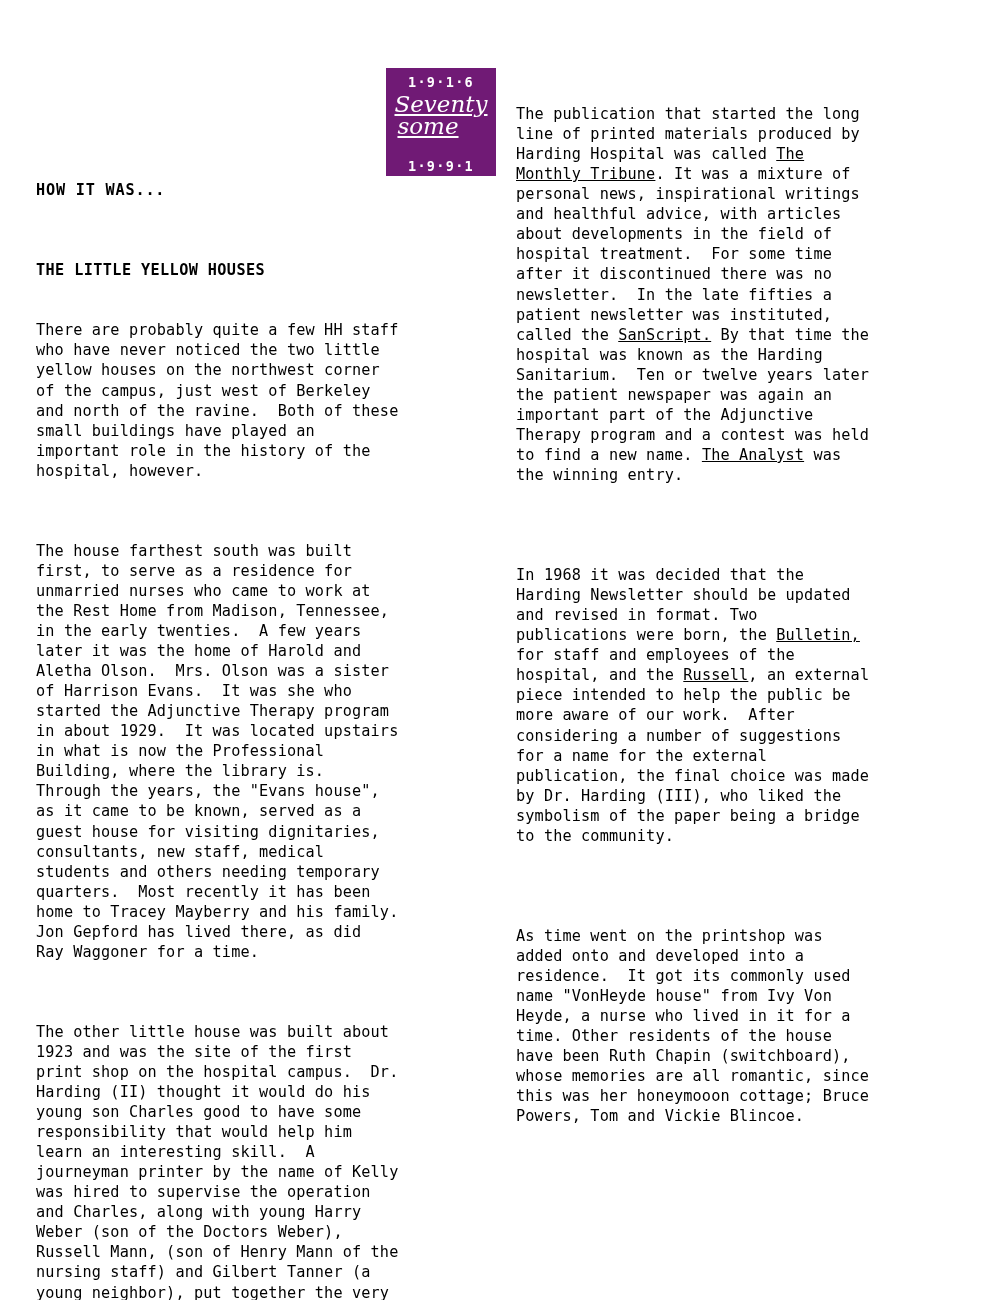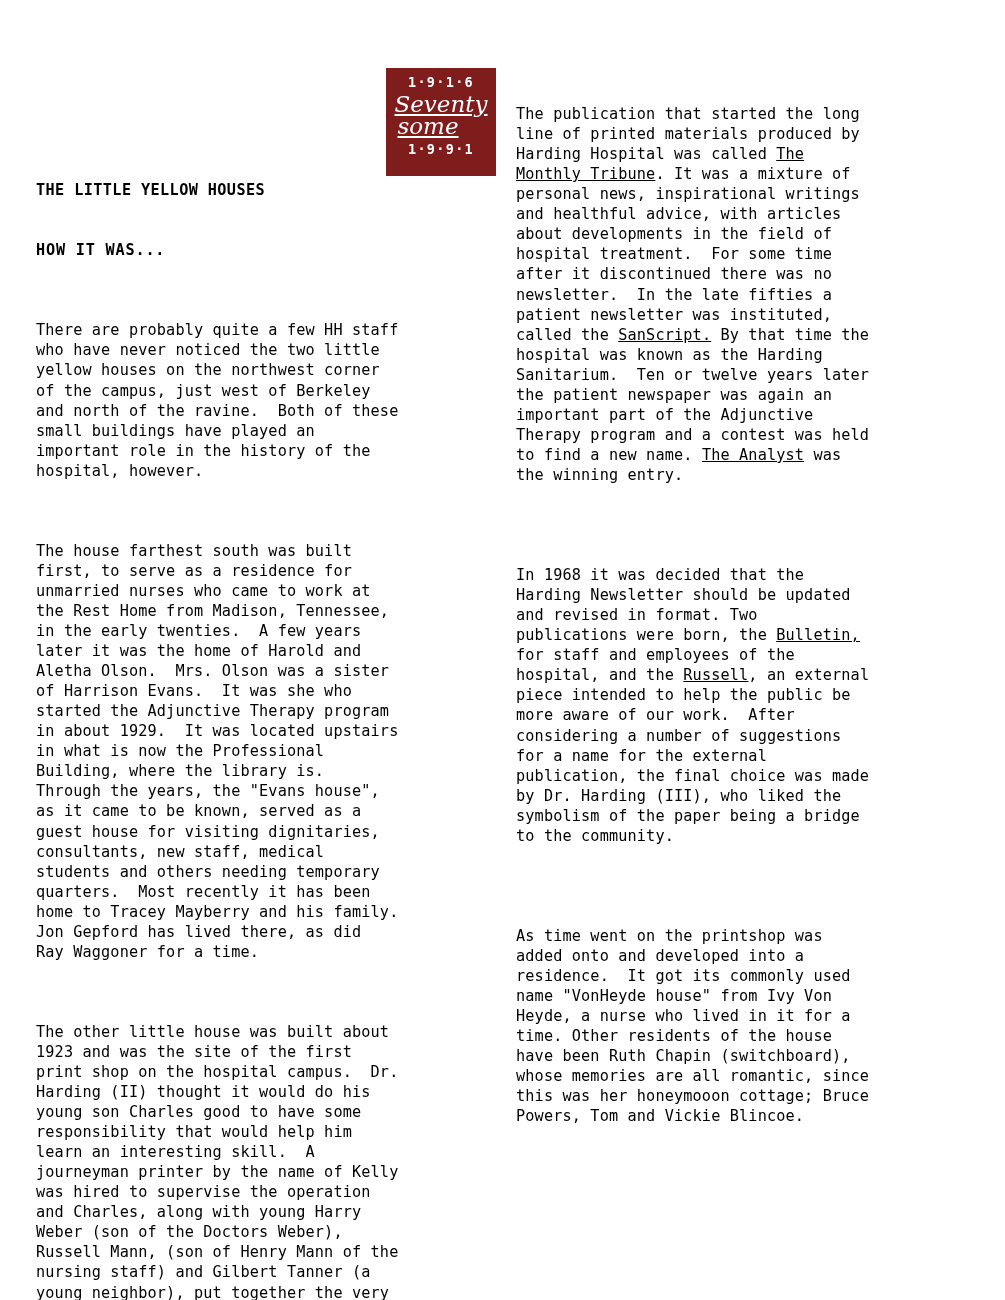--- a/index.html
+++ b/index.html
@@ -53,39 +53,39 @@
   }
   .para:last-child { margin-bottom: 0; }
   .tight { margin-bottom: 0; }
   .u { text-decoration: underline; }
   .logo {
     position: absolute;
     left: 386px;
     top: 68px;
     width: 110px;
     height: 108px;
-    background: #7f1d1d;
+    background: #701a75;
     color: #ffffff;
     box-sizing: border-box;
     padding: 6px 0 0 0;
     text-align: center;
     overflow: hidden;
   }
   .logo .yr {
     font-family: "DejaVu Sans Mono", "Liberation Mono", monospace;
     font-size: 13.5px;
     letter-spacing: 1.3px;
     line-height: 16px;
     font-weight: bold;
   }
   .logo .yr-bottom {
     position: absolute;
     left: 0;
     right: 0;
-    bottom: 19px;
+    bottom: 2px;
     font-size: 13.5px;
     letter-spacing: 1.3px;
     font-weight: bold;
   }
   .logo .script {
     font-family: "DejaVu Serif", "Liberation Serif", serif;
     font-style: italic;
     font-size: 23px;
     line-height: 24px;
     letter-spacing: 0px;
@@ -106,22 +106,22 @@
   <div class="logo">
     <div class="yr">1·9·1·6</div>
     <div class="script">
       <span>Seventy</span>
       <span class="s2">some</span>
     </div>
     <div class="yr-bottom">1·9·9·1</div>
   </div>
 
   <div class="col col-left">
+    <div class="para head">HOW IT WAS...</div>
     <div class="para tight section-title">THE LITTLE YELLOW HOUSES</div>
-    <div class="para head">HOW IT WAS...</div>
     <div class="para">There are probably quite a few HH staff
 who have never noticed the two little
 yellow houses on the northwest corner
 of the campus, just west of Berkeley
 and north of the ravine.  Both of these
 small buildings have played an
 important role in the history of the
 hospital, however.</div>
     <div class="para">The house farthest south was built
 first, to serve as a residence for

